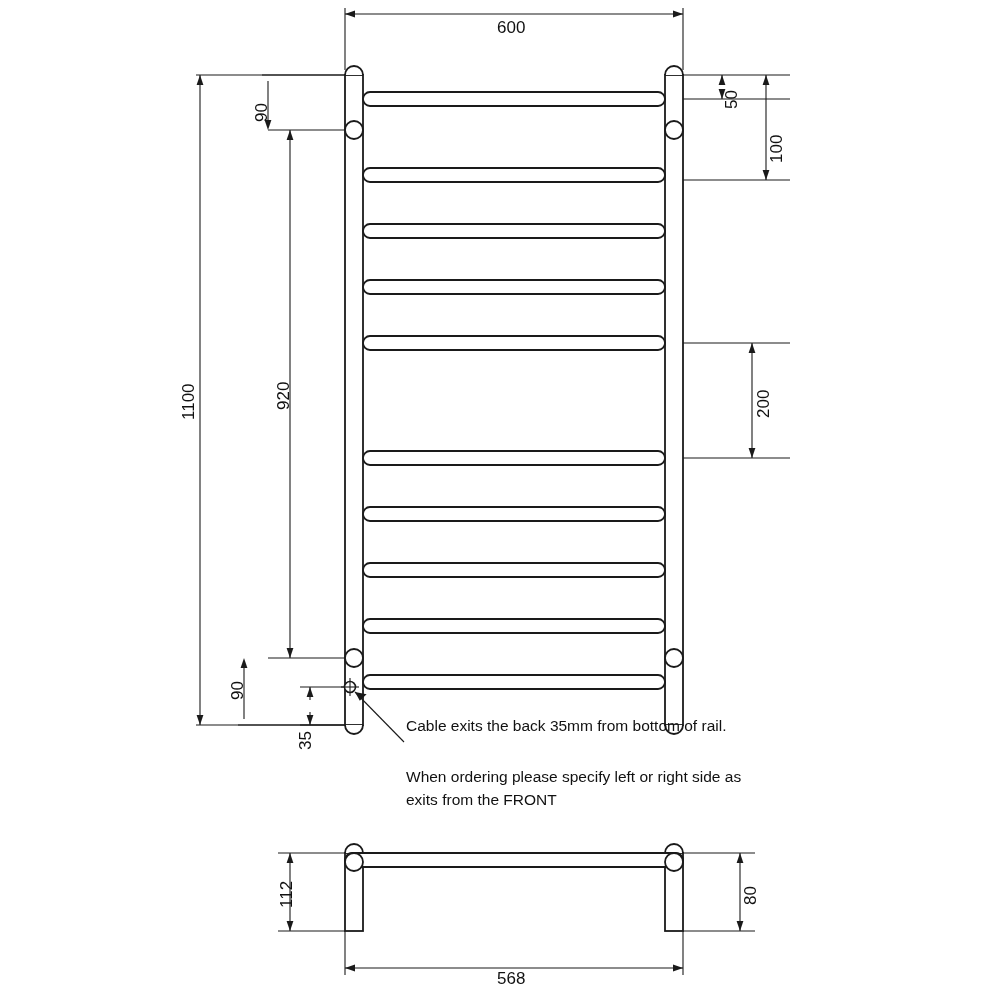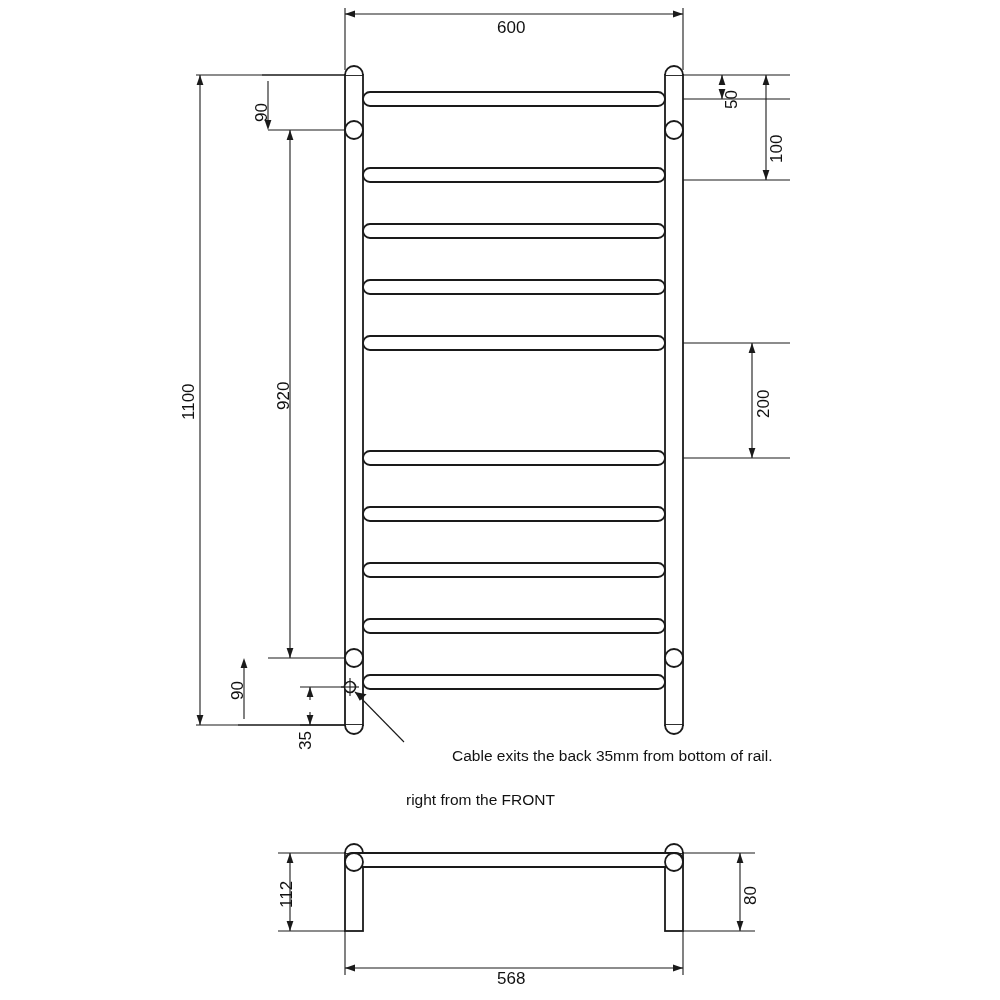--- a/index.html
+++ b/index.html
@@ -237,16 +237,17 @@
   <div class="dim-label vert" style="left:755px; top:418px;">200</div>
 
   <div class="dim-label vert" style="left:297px; top:750px;">35</div>
 
   <div class="dim-label vert" style="left:278px; top:908px;">112</div>
 
   <div class="dim-label vert" style="left:742px; top:905px;">80</div>
 
   <div class="dim-label" style="left:497px; top:970px;text-align:center;">568</div>
 
-  <div class="note" style="left:406px; top:744px;margin-left:46px;">Cable exits the back 35mm from bottom of rail.</div>
-  <div class="note" style="left:406px; top:788px;">right from the FRONT</div>
+  <div class="note" style="left:406px; top:714px;">Cable exits the back 35mm from bottom of rail.</div>
+  <div class="note" style="left:406px; top:765px;">When ordering please specify left or right side as</div>
+  <div class="note" style="left:406px; top:788px;">exits from the FRONT</div>
 
 </div>
 
 </body></html>

